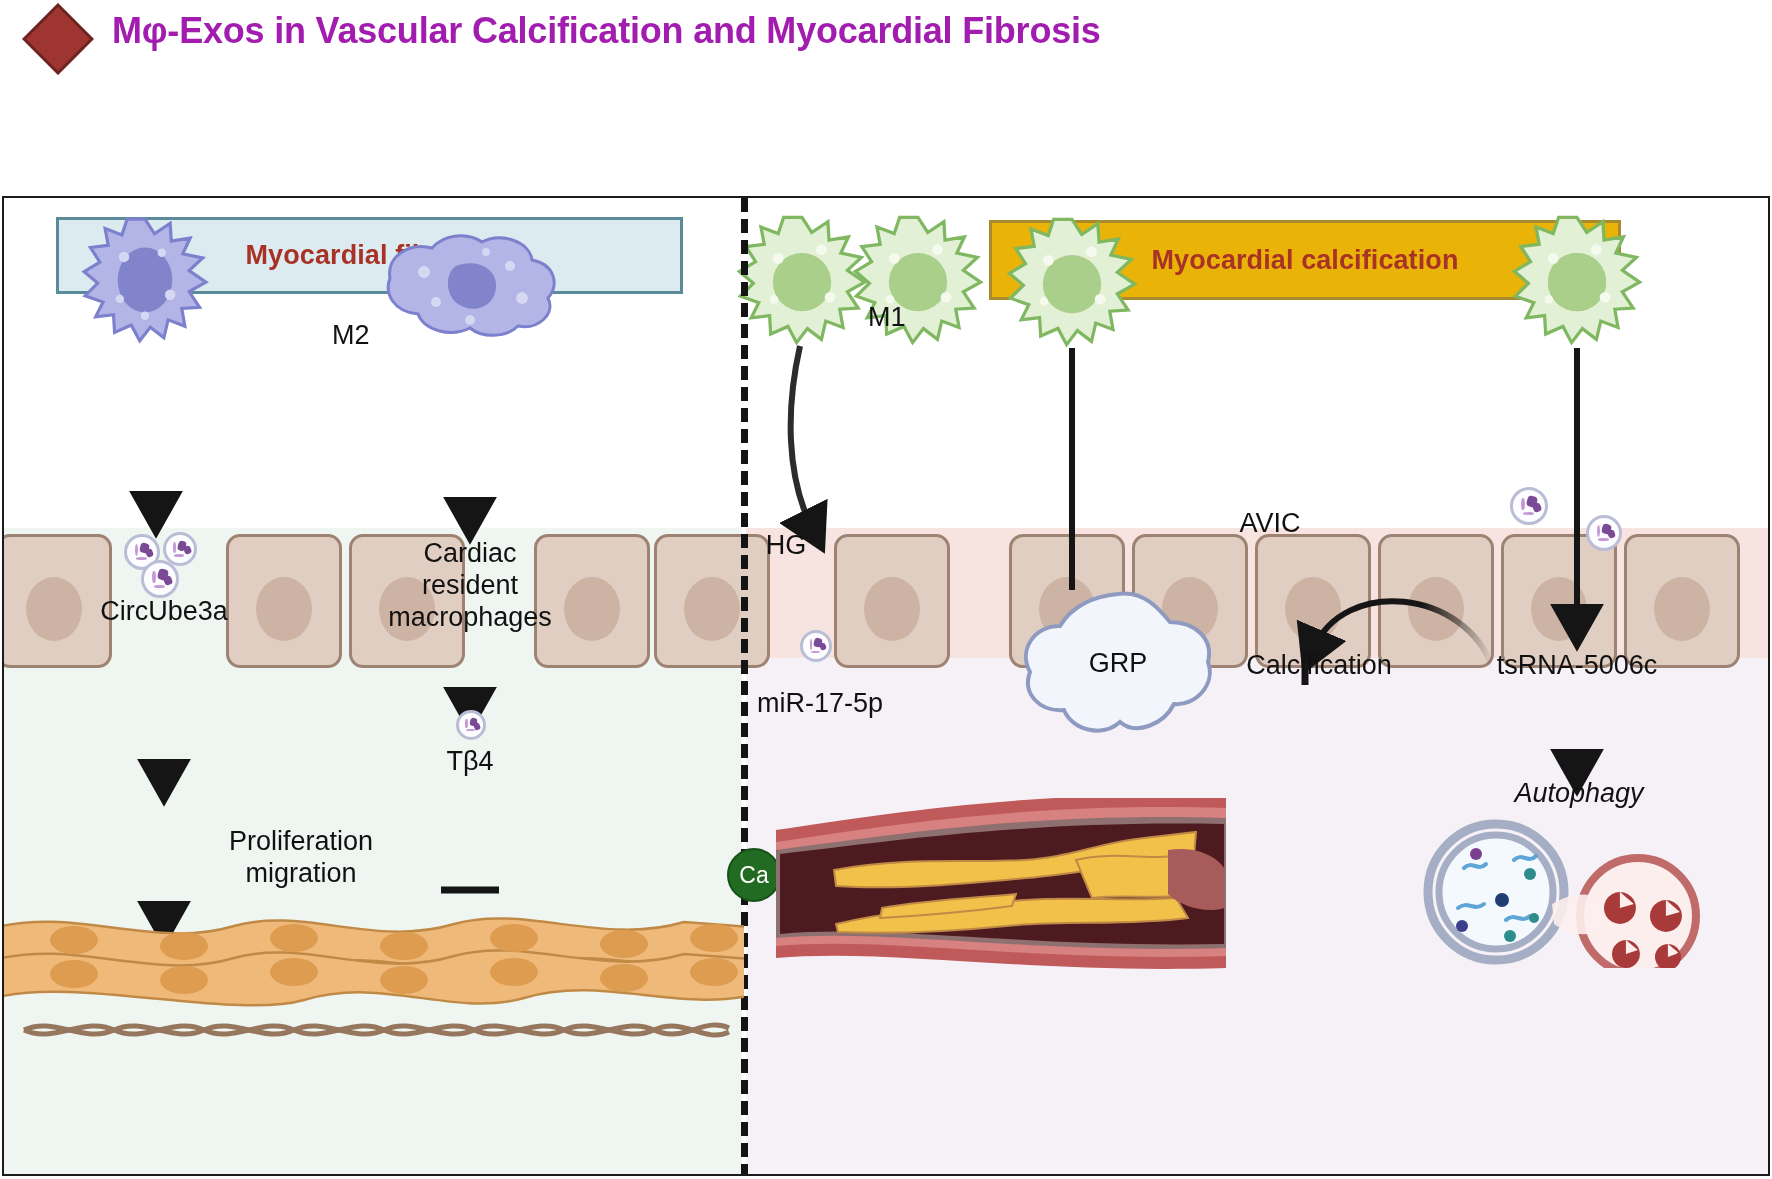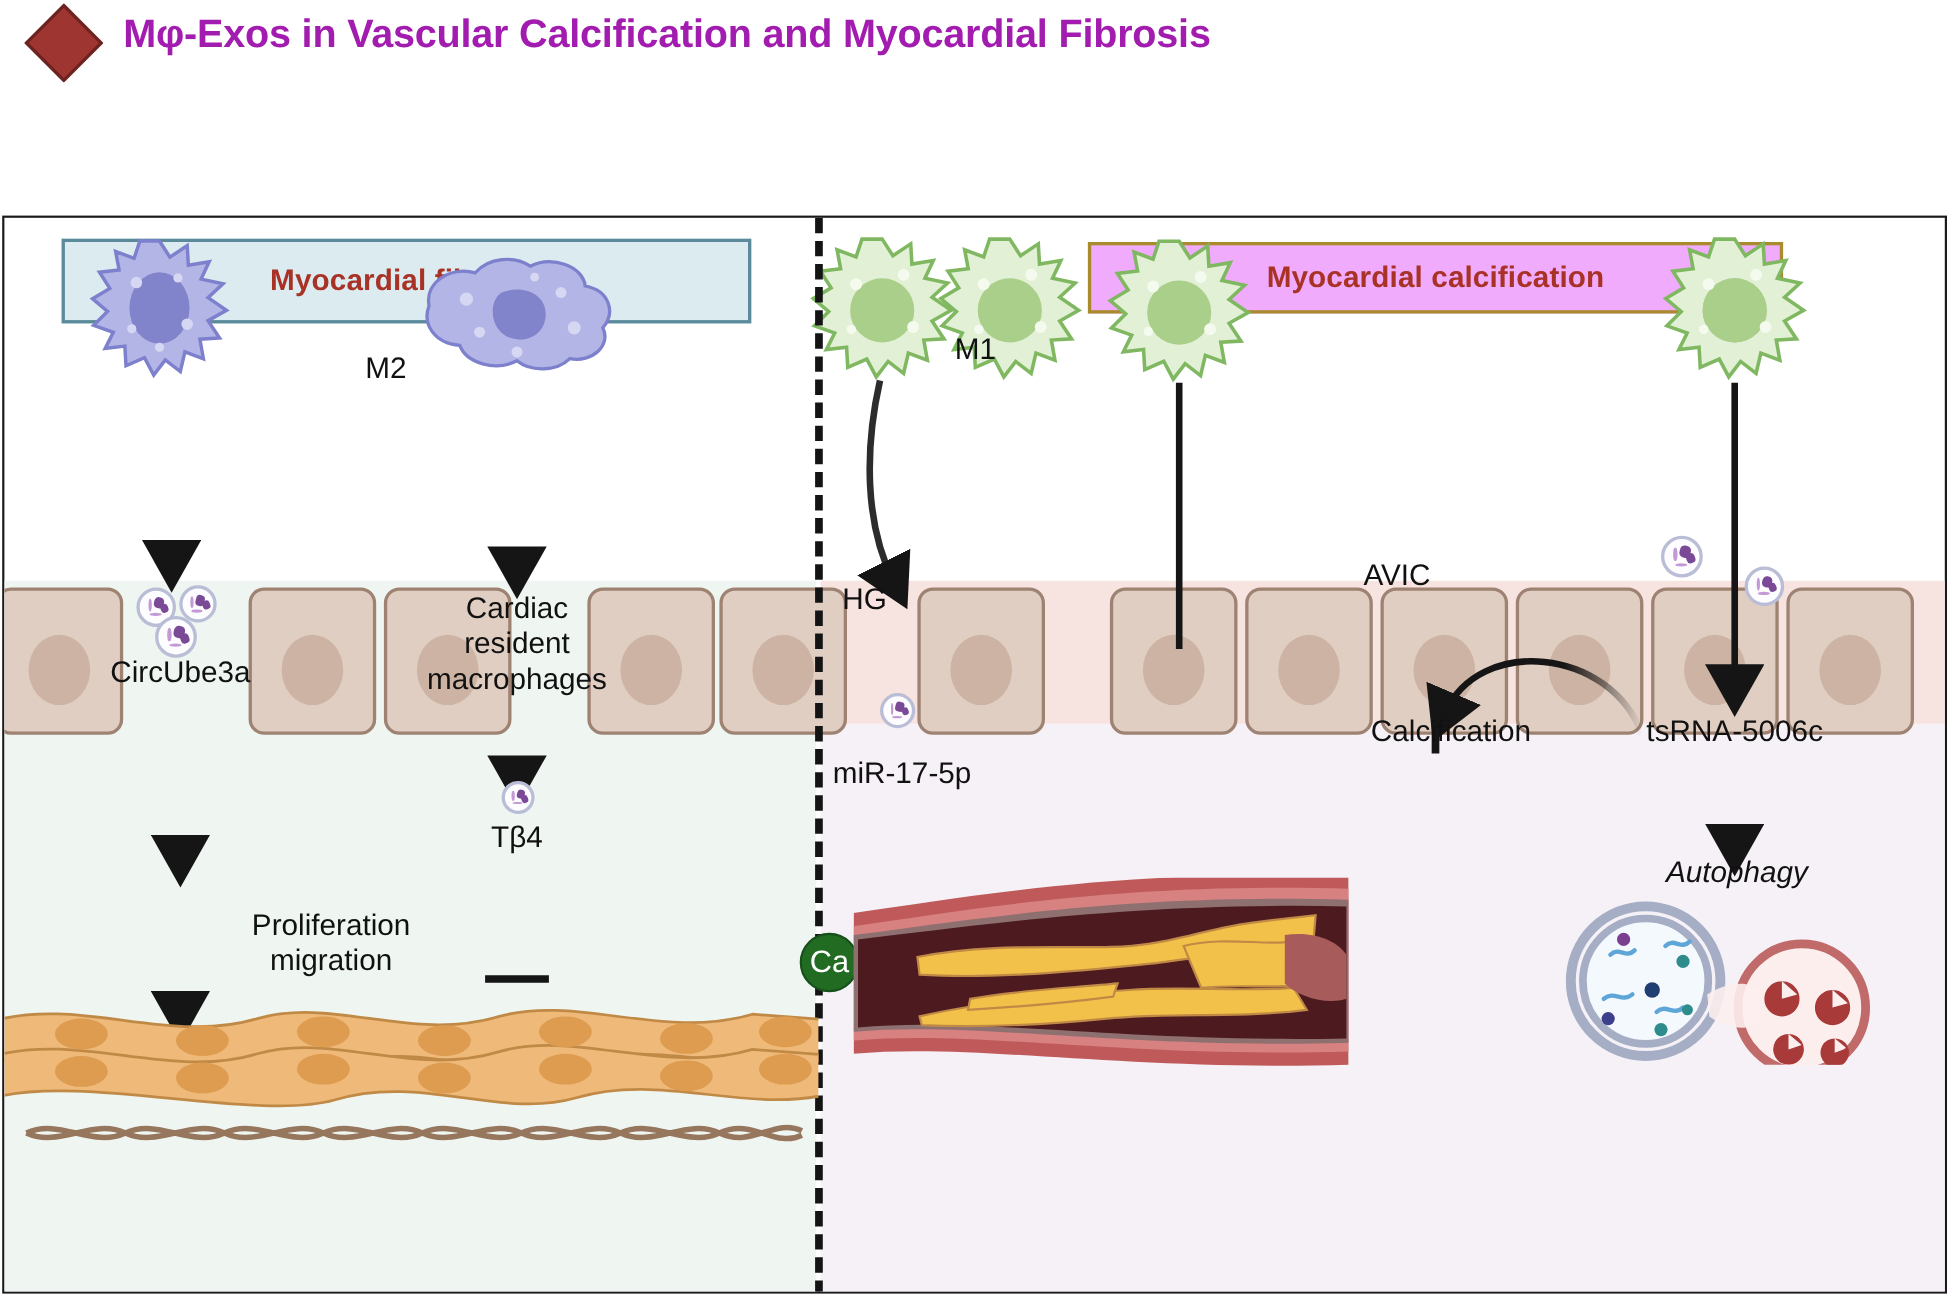--- a/index.html
+++ b/index.html
@@ -56,22 +56,22 @@
   
   .hdr-box {
     position: absolute; display: flex; align-items: center; justify-content: center;
     font-size: 27px; font-weight: bold; color: #A93226; letter-spacing: 0.1px;
   }
   .hdr-fibrosis {
     left: 52px; top: 19px; width: 627px; height: 77px;
     background: #dbebf0; border: 3px solid #5b8a9a;
   }
   .hdr-calcif {
-    left: 985px; top: 22px; width: 632px; height: 65px;
-    background: #f0abfc; border: 3px solid #a98b2e;
+    left: 985px; top: 22px; width: 632px; height: 80px;
+    background: #eab308; border: 3px solid #a98b2e;
   }
 
   
   .epi-row { position: absolute; left: 0; top: 330px; width: 1768px; height: 148px; }
   .epi-cell {
     position: absolute; top: 6px; width: 116px; height: 134px;
     background: #e0cec2; border: 3px solid #9e8272; border-radius: 14px;
   }
   .epi-nuc {
     position: absolute; left: 50%; top: 50%;
@@ -103,21 +103,21 @@
   }
   .exo .sq1 { width: 30%; height: 34%; left: 44%; top: 20%; transform: rotate(15deg); }
   .exo .sq2 { width: 24%; height: 28%; left: 64%; top: 40%; transform: rotate(-20deg); }
   .exo .sq3 { width: 10%; height: 40%; left: 26%; top: 24%; border-radius: 50%; background: #c49ad6; }
   .exo .sq4 { width: 36%; height: 9%; left: 30%; top: 68%; border-radius: 50%; background: #c49ad6; }
 
   
   .ca-badge {
     position: absolute; width: 54px; height: 54px; border-radius: 50%;
     background: #226b22; border: 2px solid #17501a;
-    color: #fff; font-size: 28px; display: flex; align-items: center; justify-content: center;
+    color: #fff; font-size: 23px; display: flex; align-items: center; justify-content: center;
   }
 
   
   .grp-wrap { position: absolute; left: 1014px; top: 390px; width: 200px; height: 150px; }
   .grp-label {
     position: absolute; left: 0; top: 0; width: 200px; height: 150px;
     display: flex; align-items: center; justify-content: center;
     font-size: 27px; color: #111;
   }
 
@@ -366,20 +366,28 @@
     <div class="node-text" style="left:182px; top:628px; width:230px; text-align:center;">Proliferation
 migration</div>
 
     <div class="node-text" style="left:736px; top:332px; width:92px;">HG</div>
     <div class="node-text" style="left:706px; top:490px; width:220px;">miR-17-5p</div>
     <div class="node-text" style="left:1186px;top:310px; width:160px;">AVIC</div>
     <div class="node-text" style="left:1200px;top:452px; width:230px;">Calcification</div>
     <div class="node-text" style="left:1443px;top:452px; width:260px;">tsRNA-5006c</div>
     <div class="node-text" style="left:1450px;top:580px; width:250px;font-style:italic;">Autophagy</div>
 
+    <div class="grp-wrap">
+      <svg viewBox="0 0 200 150" width="200" height="150">
+        <path d="M100,6 C126,2 142,22 152,34 C176,34 196,50 190,74 C198,96 178,118 156,116
+                 C146,136 118,148 102,134 C84,150 54,142 46,122 C22,124 4,106 12,84
+                 C0,62 16,38 42,38 C54,18 76,8 100,6 Z" fill="#f2f5fb" stroke="#8e9ac0" stroke-width="4"></path>
+      </svg>
+      <div class="grp-label">GRP</div>
+    </div>
 
     <div class="ca-badge" style="left:723px; top:650px;">Ca</div>
     <div class="ca-badge" style="left:812px; top:629px;">Ca</div>
 
     <svg class="fib-sheet" viewBox="0 0 740 160" preserveAspectRatio="none">
       <g stroke="#c08a46" stroke-width="2.5" fill="#efb97a">
         <path d="M-10,30 C70,8 150,52 230,28 C300,8 370,50 450,26 C520,6 600,48 680,24 L760,30 L760,62 C680,86 600,44 520,68 C450,88 380,46 300,70 C230,90 70,46 -10,68 Z"></path>
         <path d="M-10,62 C70,40 150,84 230,60 C300,40 370,82 450,58 C520,38 600,80 680,56 L760,62 L760,94 C680,118 600,76 520,100 C450,120 380,78 300,102 C230,122 70,78 -10,100 Z"></path>
       </g>
       <g fill="#dd9c4f">

